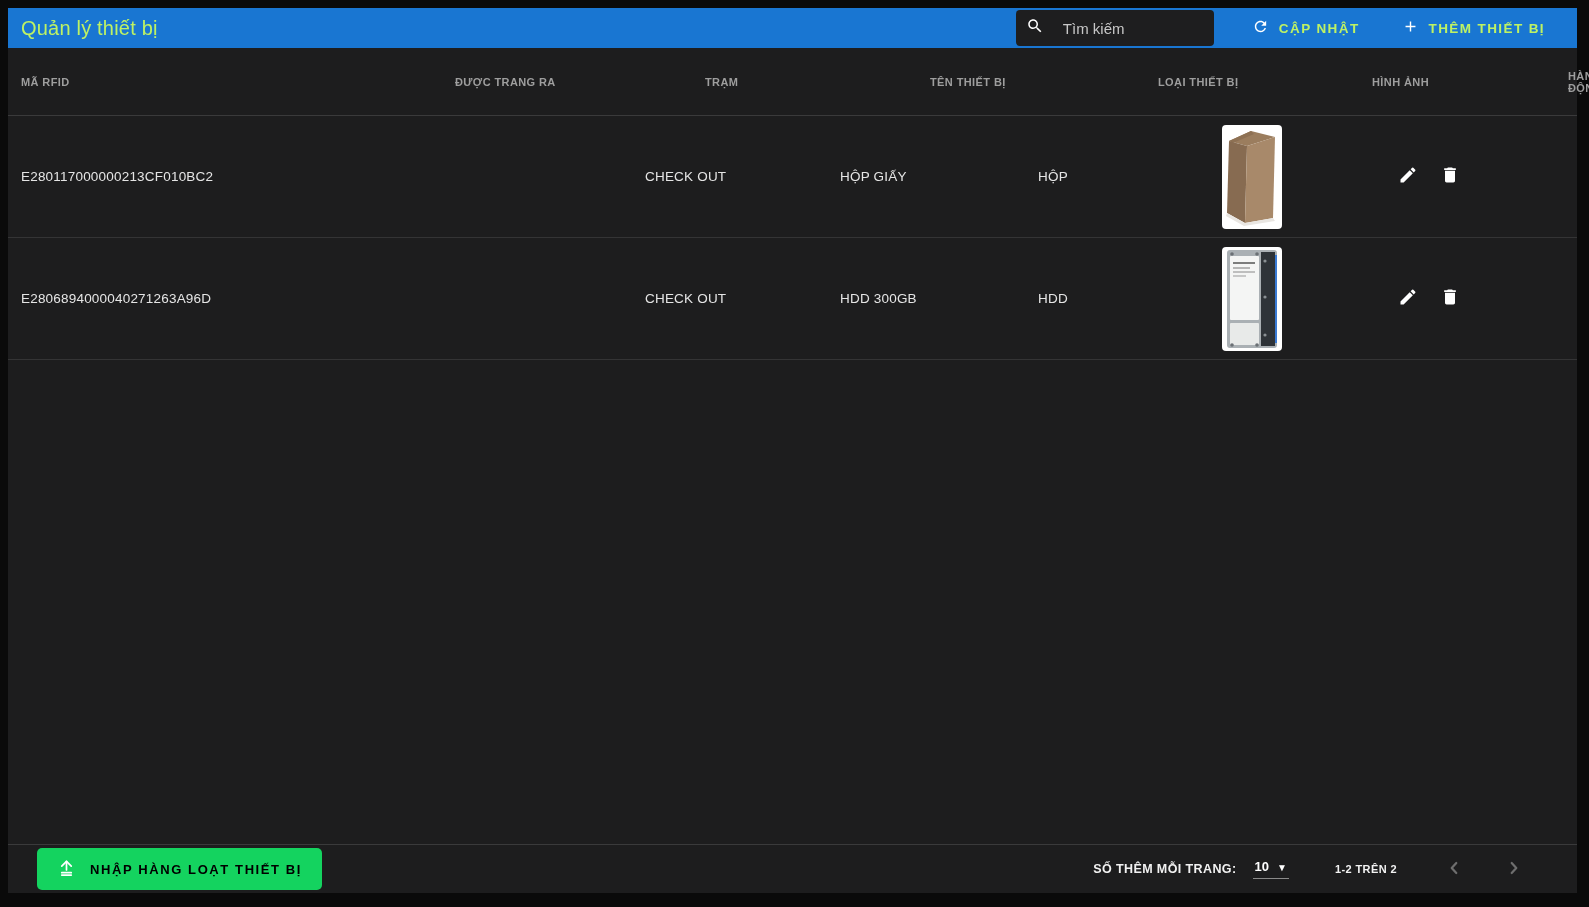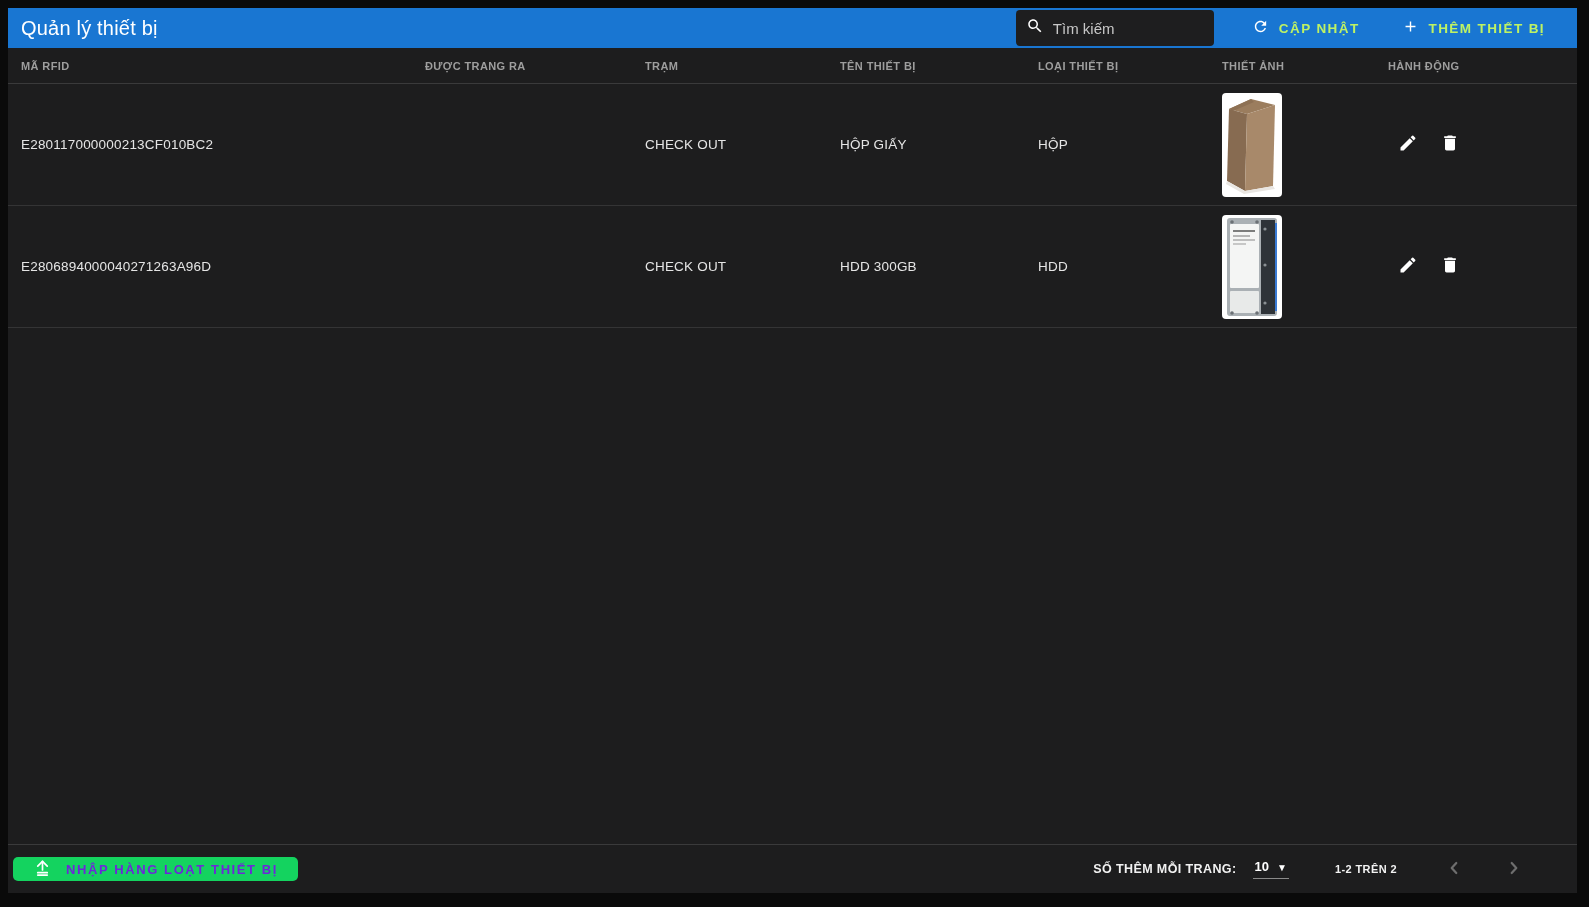--- a/index.html
+++ b/index.html
@@ -5,52 +5,52 @@
   * { margin:0; padding:0; box-sizing:border-box; }
   html,body { width:1589px; height:907px; background:#0a0a0a; overflow:hidden;
               font-family:"Liberation Sans", sans-serif; }
   .app { position:relative; width:1589px; height:907px; background:#0a0a0a; }
   .container { position:absolute; left:8px; top:8px; width:1569px; height:885px;
                background:#1d1d1e; display:flex; flex-direction:column; }
 
   
   .topbar { height:40px; flex:none; background:#1976d2; display:flex; align-items:center;
             padding:0 28px 0 13px; }
-  .page-title { color:#ffffff; font-size:20px; font-weight:500; letter-spacing:.2px; }
+  .page-title { color:#bef264; font-size:20px; font-weight:500; letter-spacing:.2px; }
   .topbar-right { margin-left:auto; display:flex; align-items:center; }
   .searchbox { width:198px; height:36px; background:#1e1e1f; border-radius:4px;
                display:flex; align-items:center; padding:0 10px; }
   .searchbox svg { flex:none; }
   .search-input { background:transparent; border:none; outline:none; color:#fff;
-                  font-size:15px; width:100%; margin-left:9px; font-family:inherit; }
+                  font-size:15px; width:100%; margin-left:19px; font-family:inherit; }
   .search-input::placeholder { color:#c7c7c7; opacity:1; }
   .bar-btn { display:flex; align-items:center; gap:10px; background:transparent; border:none;
              color:#bef264; font-family:inherit; font-size:13.5px; font-weight:bold;
              letter-spacing:1.4px; margin-left:34px; cursor:pointer; padding:8px 4px;text-align:center; }
 
   
   .grid { display:grid; grid-template-columns:404px 220px 195px 198px 184px 166px 1fr;
           padding-left:13px; align-items:center; }
-  .thead { height:36px; flex:none; border-bottom:1px solid #3a3a3b; }
+  .thead { height:68px; flex:none; border-bottom:1px solid #3a3a3b;gap:30px; }
   .th { color:#9e9e9e; font-size:11px; font-weight:bold; letter-spacing:.4px; }
   .trow { height:122px; flex:none; border-bottom:1px solid #343435; }
   .td { color:#e5e5e5; font-size:13.5px; letter-spacing:.2px; }
   .thumb { width:60px; height:104px; background:#fff; border-radius:4px; overflow:hidden;
            display:flex; align-items:center; justify-content:center; }
   .actions { display:flex; align-items:center; gap:18px; padding-left:8px; }
   .icon-btn { background:transparent; border:none; cursor:pointer; padding:2px;
               display:flex; align-items:center; }
   .filler { flex:1 1 auto; }
 
   
   .footer { height:49px; flex:none; border-top:1px solid #3a3a3b; display:flex;
             align-items:center; padding:0 48px 0 5px; }
-  .bulk-btn { height:24px; display:flex; align-items:center; gap:14px; background:#14d35f;
-              border:none; border-radius:5px; color:#6d28d9; font-family:inherit; font-size:13px;
-              font-weight:bold; letter-spacing:1.6px; padding:0 20px; cursor:pointer; }
+  .bulk-btn { height:42px; display:flex; align-items:center; gap:14px; background:#14d35f;
+              border:none; border-radius:5px; color:#000000; font-family:inherit; font-size:13px;
+              font-weight:bold; letter-spacing:1.6px; padding:0 20px; cursor:pointer;margin-left:24px; }
   .footer-right { margin-left:auto; display:flex; align-items:center; }
   .rpp-label { color:#f2f2f2; font-size:12.5px; font-weight:bold; letter-spacing:.4px; }
   .rpp-select { display:flex; align-items:flex-end; gap:8px; margin-left:16px;
                 border-bottom:1px solid #8a8a8a; padding:0 2px 4px 2px; cursor:pointer; }
   .rpp-value { color:#fff; font-size:13px; font-weight:bold; }
   .caret { color:#fff; font-size:10px; line-height:12px; }
   .range-label { color:#f2f2f2; font-size:11px; font-weight:bold; letter-spacing:.4px;
                  margin-left:46px; }
   .pager-btn { background:transparent; border:none; cursor:default; margin-left:30px;
                display:flex; align-items:center; padding:4px; }
@@ -91,21 +91,21 @@
         </button>
       </div>
     </div>
 
     <div class="grid thead">
       <div class="th">MÃ RFID</div>
       <div class="th">ĐƯỢC TRANG RA</div>
       <div class="th">TRẠM</div>
       <div class="th">TÊN THIẾT BỊ</div>
       <div class="th">LOẠI THIẾT BỊ</div>
-      <div class="th">THIẾT ẢNH</div>
+      <div class="th">HÌNH ẢNH</div>
       <div class="th">HÀNH ĐỘNG</div>
     </div>
 
     <div class="grid trow">
       <div class="td">E280117000000213CF010BC2</div>
       <div class="td"></div>
       <div class="td">CHECK OUT</div>
       <div class="td">HỘP GIẤY</div>
       <div class="td">HỘP</div>
       <div class="td">

